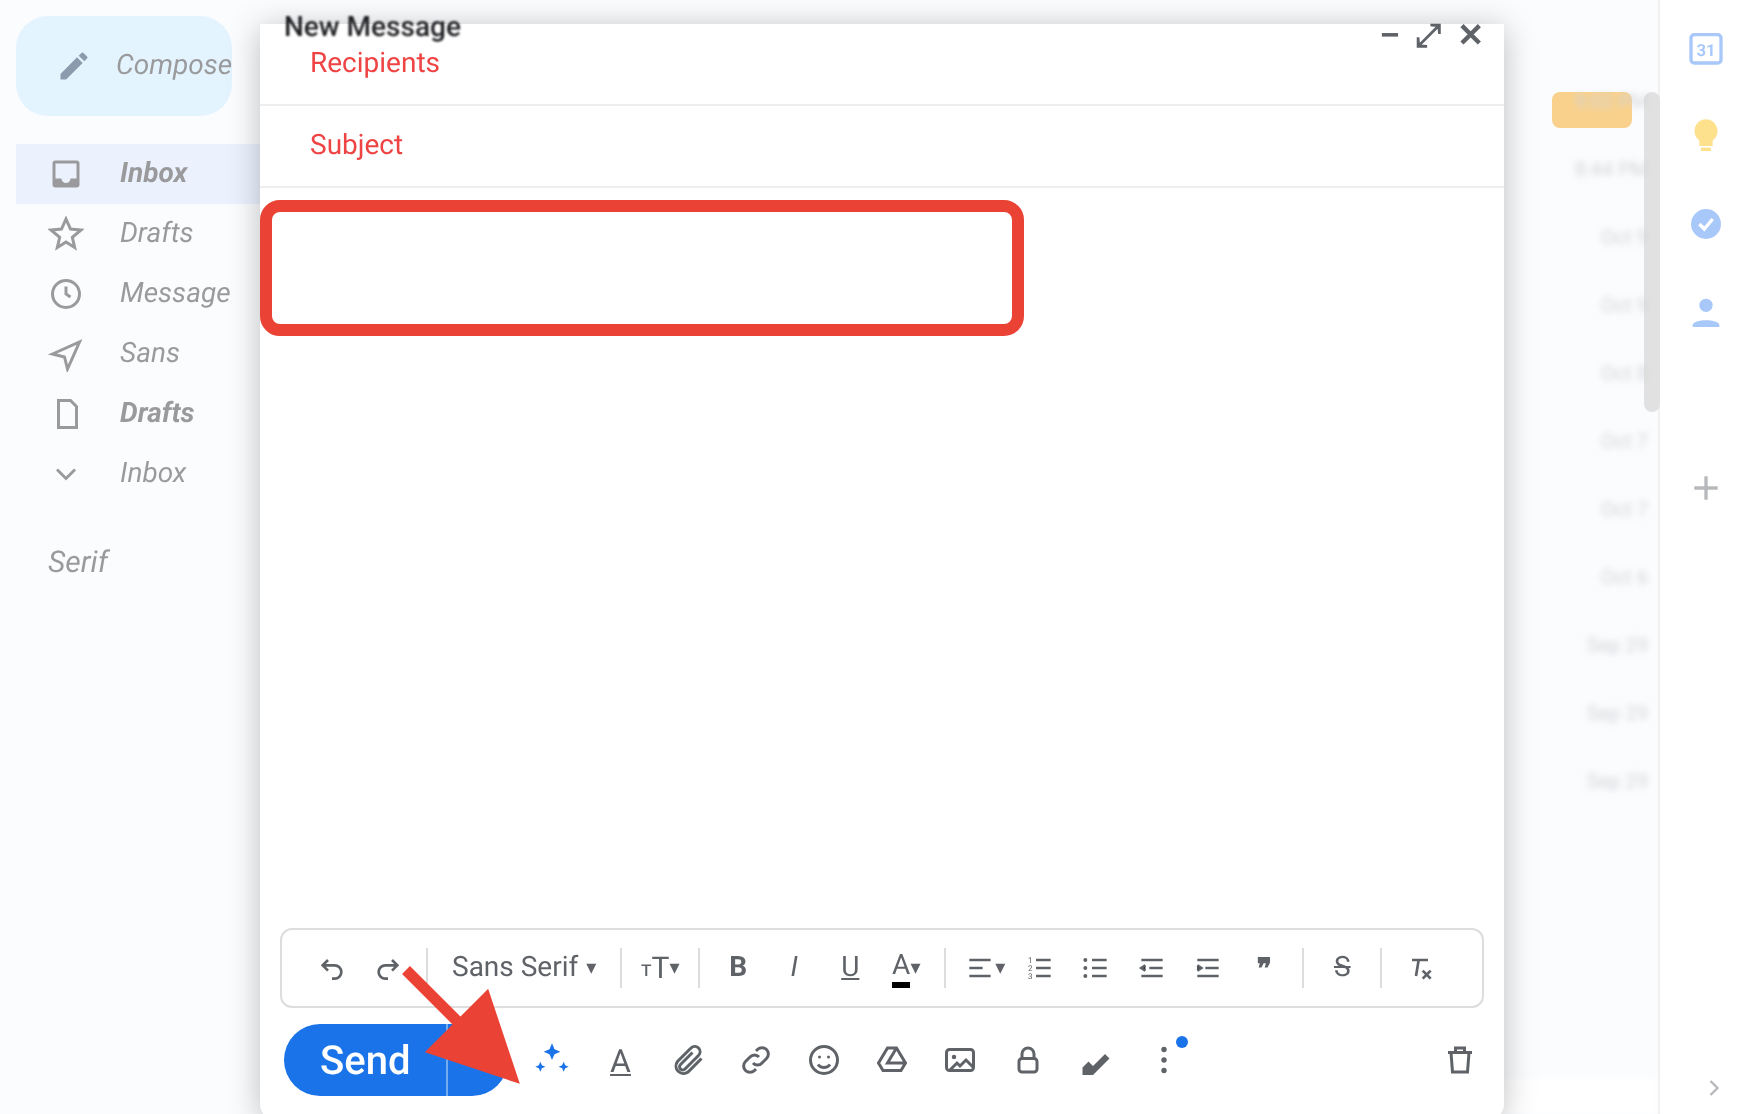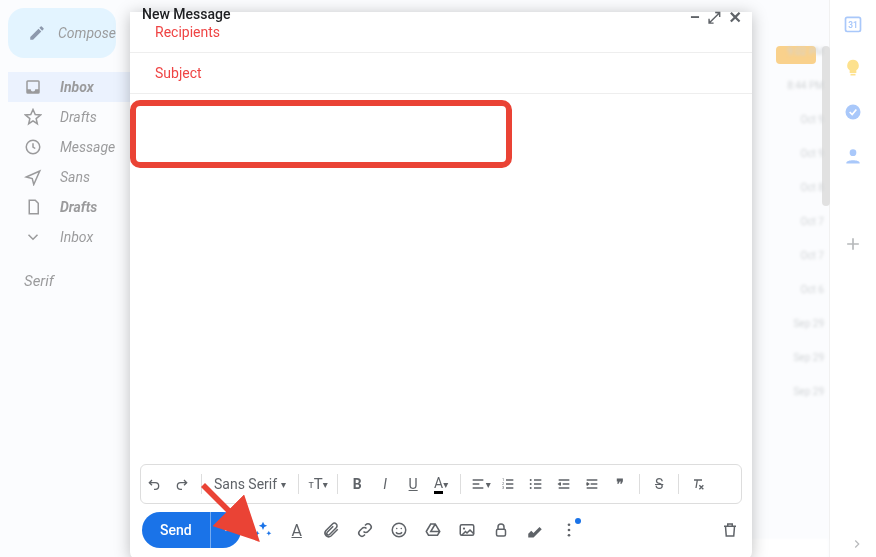--- a/index.html
+++ b/index.html
@@ -44,33 +44,33 @@
   .compose-header-ctrls{position:absolute;top:-4px;right:10px;display:flex;gap:8px;color:var(--text-grey);font-weight:bold;}
   .recipients, .subject{padding:12px 25px;font-size:14px;color:#ef4444;border-bottom:1px solid #eee;}
   .body-area{flex:1;padding:20px 16px;position:relative;}
   .attachment-chip{display:flex;align-items:center;gap:10px;width:330px;height:34px;border:1px solid #e0e0e0;border-radius:4px;padding:0 10px;font-size:14px;background:#fff;}
   .sheets-icon{width:18px;height:18px;background:#0f9d58;display:flex;align-items:center;justify-content:center;}
   .sheets-icon::after{content:"";width:10px;height:10px;background:linear-gradient(#fff,#fff) center/100% 2px no-repeat, linear-gradient(#fff,#fff) center/2px 100% no-repeat;}
   .red-callout{position:absolute;left:0;top:6px;width:370px;height:56px;border:6px solid var(--red);border-radius:10px;}
   .red-arrow{position:absolute;left:66px;bottom:12px;width:70px;height:70px;}
 
   
-  .fmt-toolbar{margin:0 10px 8px 10px;border:1px solid #ddd;border-radius:6px;height:38px;display:flex;align-items:center;padding:0 0;gap:2px;font-size:14px;color:var(--text-grey);}
+  .fmt-toolbar{margin:0 10px 8px 10px;border:1px solid #ddd;border-radius:6px;height:38px;display:flex;align-items:center;padding:0 12px;gap:2px;font-size:14px;color:var(--text-grey);}
   .fmt-btn{min-width:26px;height:26px;display:flex;align-items:center;justify-content:center;border-radius:4px;}
   .fmt-sep{width:1px;height:20px;background:#ddd;margin:0 4px;}
   .fmt-font{display:flex;align-items:center;gap:4px;padding:0 6px;}
   .dd{font-size:10px;}
   .bold{font-weight:bold;}
   .ital{font-style:italic;}
   .uline{text-decoration:underline;}
 
   
   .send-bar{display:flex;align-items:center;padding:0 12px 12px 12px;gap:12px;}
   .send-btn{display:flex;align-items:center;background:var(--gmail-blue);color:#fff;border-radius:20px;height:36px;overflow:hidden;}
-  .send-main{padding:0 18px;font-size:14px;font-weight:500;display:flex;align-items:center;height:100%;}
+  .send-main{padding:0 18px;font-size:20px;font-weight:500;display:flex;align-items:center;height:100%;}
   .send-split{width:30px;height:100%;display:flex;align-items:center;justify-content:center;border-left:1px solid rgba(255,255,255,0.4);}
   .send-tools{display:flex;align-items:center;gap:14px;color:var(--text-grey);}
   .tool{width:20px;height:20px;display:flex;align-items:center;justify-content:center;}
   .spacer{flex:1;}
   .trash{color:var(--text-grey);}
   svg{display:block;}
 </style>
 </head>
 <body>
 

